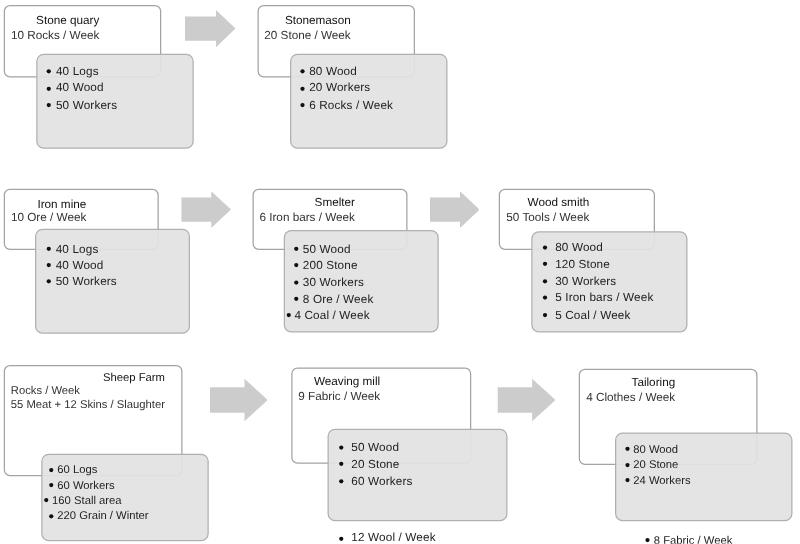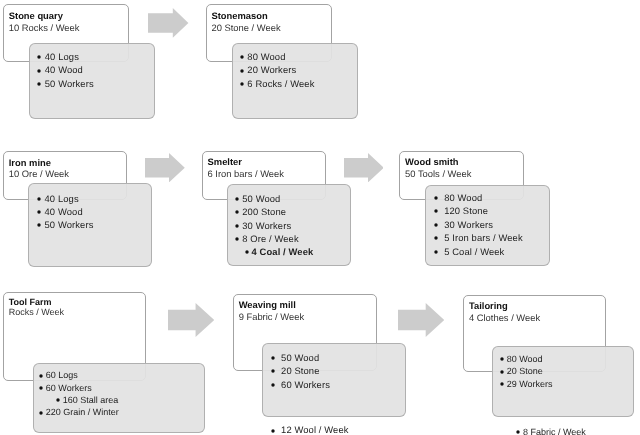--- a/index.html
+++ b/index.html
@@ -1,21 +1,21 @@
 <!DOCTYPE html>
 <html><head>
 <meta charset="utf-8">
 <style>
 html,body{margin:0;padding:0;background:#ffffff;}
 body{width:640px;height:435px;font-family:"Liberation Sans",sans-serif;overflow:hidden;position:relative;-webkit-font-smoothing:antialiased;text-rendering:geometricPrecision;}
 .stage{position:absolute;left:0;top:0;width:640px;height:435px;}
 .card{position:absolute;box-sizing:border-box;border:1px solid #a3a3a3;border-radius:5px;background:#ffffff;}
 .reqs{position:absolute;box-sizing:border-box;border:1px solid rgba(172,172,172,0.93);border-radius:6px;background:rgba(226,226,226,0.93);}
 .tl{position:absolute;white-space:nowrap;}
-.nm{font-weight:bold;color:#111111;}
+.nm{font-weight:normal;color:#111111;text-align:right;}
 .op{color:#333333;}
 .rl{position:absolute;white-space:nowrap;color:#222222;}
 .bu{position:absolute;}
 .arrow{position:absolute;}
 </style>
 </head>
 <body>
 
 <div class="stage">
   <div class="row">
@@ -88,21 +88,21 @@
           </svg><span>50 Wood</span></div>
       <div class="rl" style="left:14.75px;top:20.32px;font-size:9.4px;line-height:13.45px;letter-spacing:0.12px;"><svg class="bu" style="left:-8.95px;top:3.01px;" width="8" height="8" viewBox="0 0 8 8">
             <circle cx="4" cy="4" r="1.7" fill="#101010"></circle>
           </svg><span>200 Stone</span></div>
       <div class="rl" style="left:14.75px;top:33.77px;font-size:9.4px;line-height:13.45px;letter-spacing:0.12px;"><svg class="bu" style="left:-8.95px;top:3.01px;" width="8" height="8" viewBox="0 0 8 8">
             <circle cx="4" cy="4" r="1.7" fill="#101010"></circle>
           </svg><span>30 Workers</span></div>
       <div class="rl" style="left:14.75px;top:47.22px;font-size:9.4px;line-height:13.45px;letter-spacing:0.12px;"><svg class="bu" style="left:-8.95px;top:3.01px;" width="8" height="8" viewBox="0 0 8 8">
             <circle cx="4" cy="4" r="1.7" fill="#101010"></circle>
           </svg><span>8 Ore / Week</span></div>
-      <div class="rl" style="left:24px;top:60.67px;font-size:9.4px;line-height:13.45px;letter-spacing:0.12px;font-weight:bold;"><svg class="bu" style="left:-8.95px;top:3.01px;" width="8" height="8" viewBox="0 0 8 8">
+      <div class="rl" style="left:8px;top:60.67px;font-size:9.4px;line-height:13.45px;letter-spacing:0.12px;"><svg class="bu" style="left:-8.95px;top:3.01px;" width="8" height="8" viewBox="0 0 8 8">
             <circle cx="4" cy="4" r="1.7" fill="#101010"></circle>
           </svg><span>4 Coal / Week</span></div>
     </div>
     <div class="reqs" style="left:425.3px;top:184.5px;width:124.5px;height:81px;">
       <div class="rl" style="left:17.85px;top:5.44px;font-size:9.4px;line-height:13.5px;letter-spacing:0.12px;"><svg class="bu" style="left:-11.85px;top:3.04px;" width="8" height="8" viewBox="0 0 8 8">
             <circle cx="4" cy="4" r="1.7" fill="#101010"></circle>
           </svg><span>80 Wood</span></div>
       <div class="rl" style="left:17.85px;top:18.94px;font-size:9.4px;line-height:13.5px;letter-spacing:0.12px;"><svg class="bu" style="left:-11.85px;top:3.04px;" width="8" height="8" viewBox="0 0 8 8">
             <circle cx="4" cy="4" r="1.7" fill="#101010"></circle>
           </svg><span>120 Stone</span></div>
@@ -119,41 +119,42 @@
     <svg class="arrow" style="left:145.2px;top:152.8px;" width="39.8" height="29.4" viewBox="0 0 39.8 29.4">
         <path d="M0 4.95 L24.0 4.95 L24.0 0 L39.8 14.7 L24.0 29.4 L24.0 24.44 L0 24.44 Z" fill="#cccccc"></path>
       </svg>
     <svg class="arrow" style="left:343.6px;top:152.8px;" width="39.8" height="29.4" viewBox="0 0 39.8 29.4">
         <path d="M0 4.95 L24.0 4.95 L24.0 0 L39.8 14.7 L24.0 29.4 L24.0 24.44 L0 24.44 Z" fill="#cccccc"></path>
       </svg>
   </div>
   <div class="row">
     <div class="card" style="left:3px;top:291.8px;width:143px;height:89.6px;"></div>
     <div class="tl" style="left:8.65px;top:296.78px;font-size:9.0px;line-height:10.7px;">
-      <div class="nm">Tool Farm</div>
+      <div class="nm">Sheep Farm</div>
       <div class="op">Rocks / Week</div>
+      <div class="op">55 Meat + 12 Skins / Slaughter</div>
     </div>
     <div class="card" style="left:232.6px;top:293.7px;width:144.1px;height:77.6px;"></div>
     <div class="tl" style="left:238.65px;top:299.19px;font-size:9.4px;line-height:11.8px;">
       <div class="nm">Weaving mill</div>
       <div class="op">9 Fabric / Week</div>
     </div>
     <div class="card" style="left:462.8px;top:294.7px;width:143.1px;height:77.4px;"></div>
     <div class="tl" style="left:468.95px;top:300.49px;font-size:9.4px;line-height:11.4px;">
       <div class="nm">Tailoring</div>
       <div class="op">4 Clothes / Week</div>
     </div>
-    <div class="reqs" style="left:32.7px;top:362.5px;width:172px;height:70.1px;">
+    <div class="reqs" style="left:32.7px;top:362.5px;width:134px;height:70.1px;">
       <div class="rl" style="left:12.15px;top:5.75px;font-size:9.0px;line-height:12.35px;letter-spacing:0px;"><svg class="bu" style="left:-8.45px;top:2.45px;" width="8" height="8" viewBox="0 0 8 8">
             <circle cx="4" cy="4" r="1.7" fill="#101010"></circle>
           </svg><span>60 Logs</span></div>
       <div class="rl" style="left:12.15px;top:18.1px;font-size:9.0px;line-height:12.35px;letter-spacing:0px;"><svg class="bu" style="left:-8.45px;top:2.45px;" width="8" height="8" viewBox="0 0 8 8">
             <circle cx="4" cy="4" r="1.7" fill="#101010"></circle>
           </svg><span>60 Workers</span></div>
-      <div class="rl" style="left:29px;top:30.45px;font-size:9.0px;line-height:12.35px;letter-spacing:0px;"><svg class="bu" style="left:-8.45px;top:2.45px;" width="8" height="8" viewBox="0 0 8 8">
+      <div class="rl" style="left:8px;top:30.45px;font-size:9.0px;line-height:12.35px;letter-spacing:0px;"><svg class="bu" style="left:-8.45px;top:2.45px;" width="8" height="8" viewBox="0 0 8 8">
             <circle cx="4" cy="4" r="1.7" fill="#101010"></circle>
           </svg><span>160 Stall area</span></div>
       <div class="rl" style="left:12.15px;top:42.8px;font-size:9.0px;line-height:12.35px;letter-spacing:0px;"><svg class="bu" style="left:-8.45px;top:2.45px;" width="8" height="8" viewBox="0 0 8 8">
             <circle cx="4" cy="4" r="1.7" fill="#101010"></circle>
           </svg><span>220 Grain / Winter</span></div>
     </div>
     <div class="reqs" style="left:261.8px;top:343px;width:143.9px;height:74.2px;">
       <div class="rl" style="left:18.25px;top:6.69px;font-size:9.4px;line-height:13.6px;letter-spacing:0.12px;"><svg class="bu" style="left:-12.25px;top:3.09px;" width="8" height="8" viewBox="0 0 8 8">
             <circle cx="4" cy="4" r="1.7" fill="#101010"></circle>
           </svg><span>50 Wood</span></div>
@@ -169,21 +170,21 @@
     </div>
     <div class="reqs" style="left:492px;top:345.5px;width:142px;height:71px;">
       <div class="rl" style="left:13.65px;top:6.48px;font-size:9.0px;line-height:12.3px;letter-spacing:0px;"><svg class="bu" style="left:-8.95px;top:2.42px;" width="8" height="8" viewBox="0 0 8 8">
             <circle cx="4" cy="4" r="1.7" fill="#101010"></circle>
           </svg><span>80 Wood</span></div>
       <div class="rl" style="left:13.65px;top:18.78px;font-size:9.0px;line-height:12.3px;letter-spacing:0px;"><svg class="bu" style="left:-8.95px;top:2.42px;" width="8" height="8" viewBox="0 0 8 8">
             <circle cx="4" cy="4" r="1.7" fill="#101010"></circle>
           </svg><span>20 Stone</span></div>
       <div class="rl" style="left:13.65px;top:31.08px;font-size:9.0px;line-height:12.3px;letter-spacing:0px;"><svg class="bu" style="left:-8.95px;top:2.42px;" width="8" height="8" viewBox="0 0 8 8">
             <circle cx="4" cy="4" r="1.7" fill="#101010"></circle>
-          </svg><span>29 Workers</span></div>
+          </svg><span>24 Workers</span></div>
       <div class="rl" style="left:30px;top:43.38px;font-size:9.0px;line-height:12.3px;letter-spacing:0px;margin-top:36px;"><svg class="bu" style="left:-8.95px;top:2.42px;" width="8" height="8" viewBox="0 0 8 8">
             <circle cx="4" cy="4" r="1.7" fill="#101010"></circle>
           </svg><span>8 Fabric / Week</span></div>
     </div>
     <svg class="arrow" style="left:167.8px;top:302.8px;" width="46.2" height="34.0" viewBox="0 0 46.2 34.0">
         <path d="M0 6.8 L27.58 6.8 L27.58 0 L46.2 17.0 L27.58 34.0 L27.58 27.2 L0 27.2 Z" fill="#cccccc"></path>
       </svg>
     <svg class="arrow" style="left:397.6px;top:302.8px;" width="46.4" height="34.0" viewBox="0 0 46.4 34.0">
         <path d="M0 6.8 L27.7 6.8 L27.7 0 L46.4 17.0 L27.7 34.0 L27.7 27.2 L0 27.2 Z" fill="#cccccc"></path>
       </svg>

